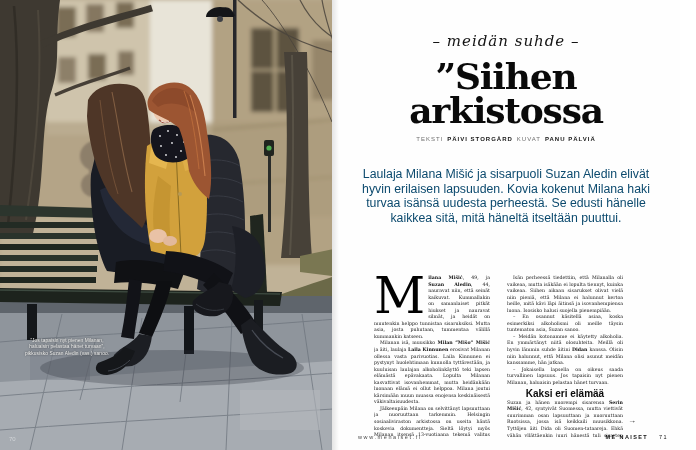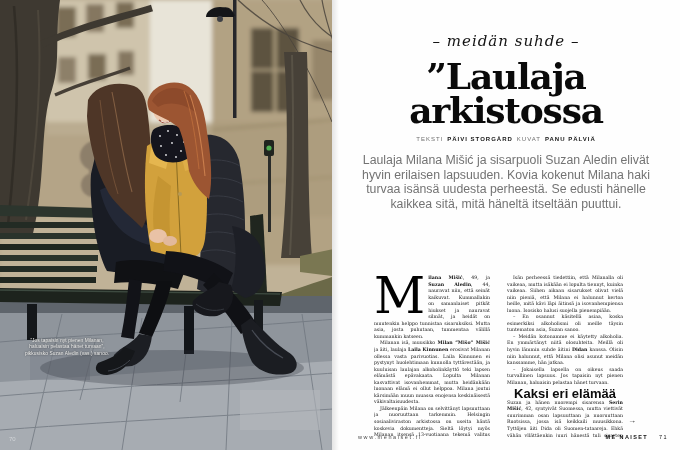--- a/index.html
+++ b/index.html
@@ -31,34 +31,34 @@
   .headline {
     margin-top:9px; text-align:center;
     font-family:"DejaVu Serif", serif; font-weight:bold;
     font-size:36px; line-height:34px; letter-spacing:-1.2px; color:#0a0a0a;
   }
   .headline .hl { display:block; }
   .byline { margin-top:9px; text-align:center; font-size:6px; letter-spacing:1px; color:#141414; }
   .credit-label { color:#6e6e6e; margin:0 2px; }
   .credit-name  { font-weight:bold; margin:0 2px; }
   .lead {
-    width:316px; margin:11px auto 0; text-align:center;
-    font-size:12.3px; line-height:14.6px; color:#737373;
+    width:316px; margin:25px auto 0; text-align:center;
+    font-size:12.3px; line-height:14.6px; color:#0c4a6e;
   }
 
   .article { position:absolute; left:42px; top:275px; width:250px; height:162px;
              display:flex; gap:17px; overflow:hidden; }
   .col { width:116px; font-family:"DejaVu Serif", serif; font-size:4.7px;
          line-height:6.55px; text-align:justify; color:#151515; }
   .para { margin:0; text-indent:6px; }
   .para.first { text-indent:0; }
   .dropcap { float:left; font-family:"DejaVu Serif", serif; font-size:50px;
              line-height:38px; padding:2px 3px 0 0; color:#000; }
   .subhead { margin:5px 0 2px; text-align:center; font-family:"Liberation Sans", sans-serif;
-             font-weight:bold; font-size:13px; color:#0c0c0c; }
+             font-weight:bold; font-size:10px; color:#0c0c0c; }
   .cont-mark { position:absolute; left:296px; top:416px; font-size:8px; color:#222; }
 
   .footer-left  { position:absolute; left:26px;  bottom:10px; font-size:5.5px; letter-spacing:1.6px; color:#4a4a4a; }
   .footer-right { position:absolute; right:12px; bottom:10px; font-size:5.5px; letter-spacing:1.4px; color:#111; }
   .footer-right .brand { font-weight:bold; }
   .footer-right .pnum  { margin-left:11px; }
 </style>
 </head>
 <body>
 
@@ -251,21 +251,21 @@
     <div class="photo-caption">”Jos tapaisin nyt pienen Milanan, haluaisin pelastaa hänet turvaan”, pikkusisko Suzan Aledin (vas.) sanoo.</div>
     <div class="photo-pagenum">70</div>
   </div>
 
   <div class="page-right">
     <div class="gutter"></div>
 
     <div class="kicker">– meidän suhde –</div>
 
     <h1 class="headline">
-      <span class="hl">”Laulaja</span>
+      <span class="hl">”Siihen</span>
       <span class="hl">arkistossa</span>
     </h1>
 
     <div class="byline">
       <span class="credit-label">TEKSTI</span><span class="credit-name">PÄIVI STORGÅRD</span><span class="credit-label">KUVAT</span><span class="credit-name">PANU PÄLVIÄ</span>
     </div>
 
     <p class="lead">Laulaja Milana Mišić ja sisarpuoli Suzan Aledin elivät hyvin erilaisen lapsuuden. Kovia kokenut Milana haki turvaa isänsä uudesta perheestä. Se edusti hänelle kaikkea sitä, mitä häneltä itseltään puuttui.</p>
 
     <div class="article">

